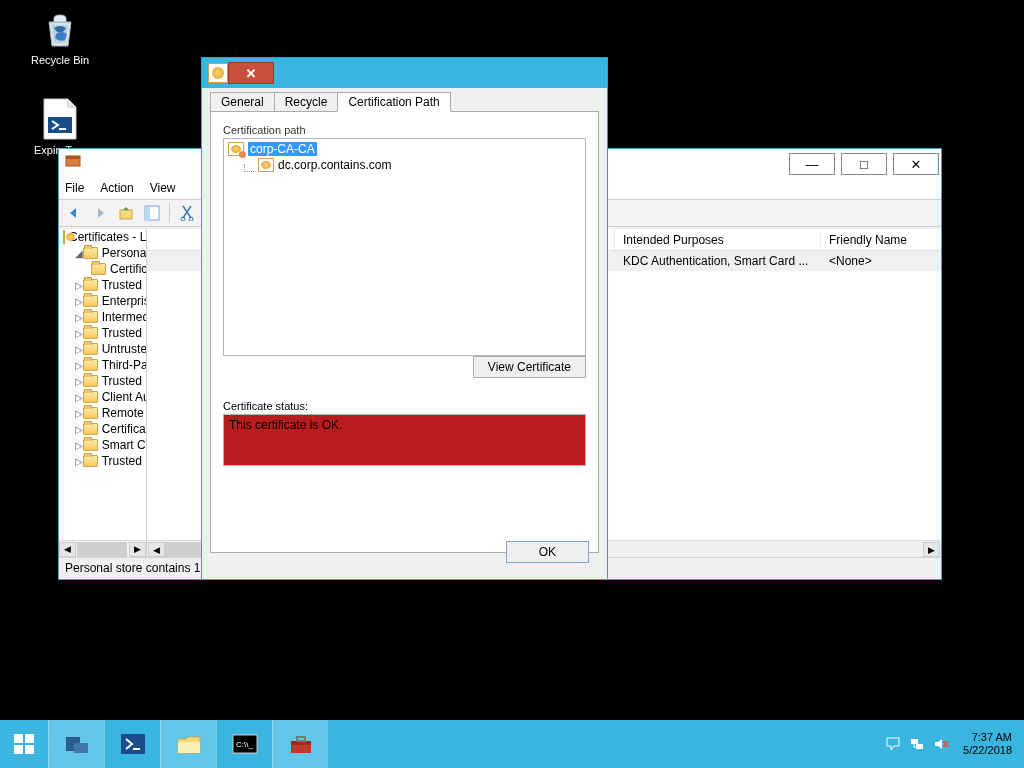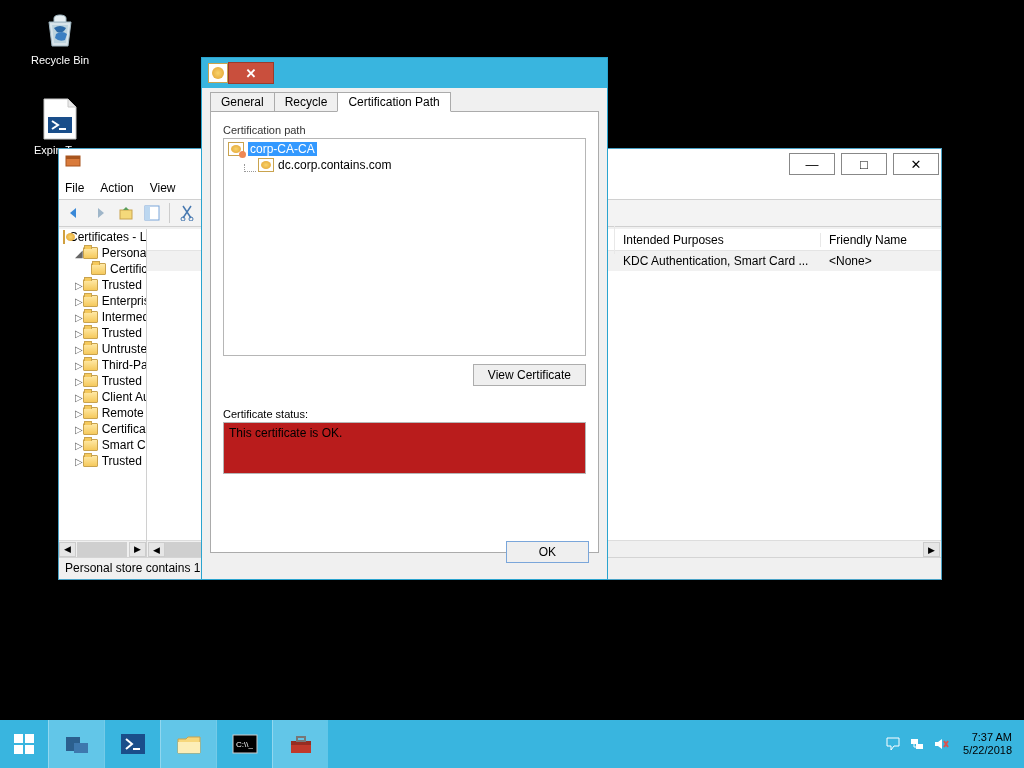--- a/index.html
+++ b/index.html
@@ -60,21 +60,21 @@
   .tab.active { background:#fff; position:relative; z-index:2; border-bottom:1px solid #fff; margin-bottom:-1px; }
   .tabpanel { background:#fff; border:1px solid #ababab; height:442px; padding:12px; position:relative; }
   .group-label { font-size:11px; color:#333; margin-bottom:2px; }
   .certpath-box { height:218px; border:1px solid #b6b6b6; background:#fff; font-size:12px; padding:2px; }
   .cp-item { display:flex; align-items:flex-end; padding:1px 2px; }
   .cp-item.sel span.txt { background:#3399ff; color:#fff; padding:0 2px; }
   .cp-icon { width:16px; height:14px; margin-right:4px; background:#fff; border:1px solid #c9a34e; position:relative; flex-shrink:0; }
   .cp-icon::after { content:""; position:absolute; left:2px; top:2px; width:10px; height:8px; background:radial-gradient(#f9d36b,#e0a030); border-radius:50%; }
   .cp-icon.ribbon::before { content:""; position:absolute; right:-3px; bottom:-3px; width:7px; height:7px; background:#e85; border-radius:50%; }
   .cp-ind1 { padding-left:18px; }
-  .viewcert-row { text-align:right; margin-top:8px; }
+  .viewcert-row { text-align:right; }
   .btn { font-size:12px; padding:3px 14px; background:#efefef; border:1px solid #adadad; }
   .status-label { font-size:11px; margin-top:22px; margin-bottom:2px; }
   .status-box { height:52px; border:1px solid #b6b6b6; background:#b91c1c; font-size:12px; padding:3px 5px; }
   .ok-row { position:absolute; right:10px; bottom:8px;text-decoration:underline; }
   .ok-row .btn { padding:3px 32px; border:1px solid #7aa6da; }
 
   
   .taskbar {
     position:absolute; left:0; right:0; bottom:0; height:48px;
     background:#39b5df; display:flex; align-items:stretch;

